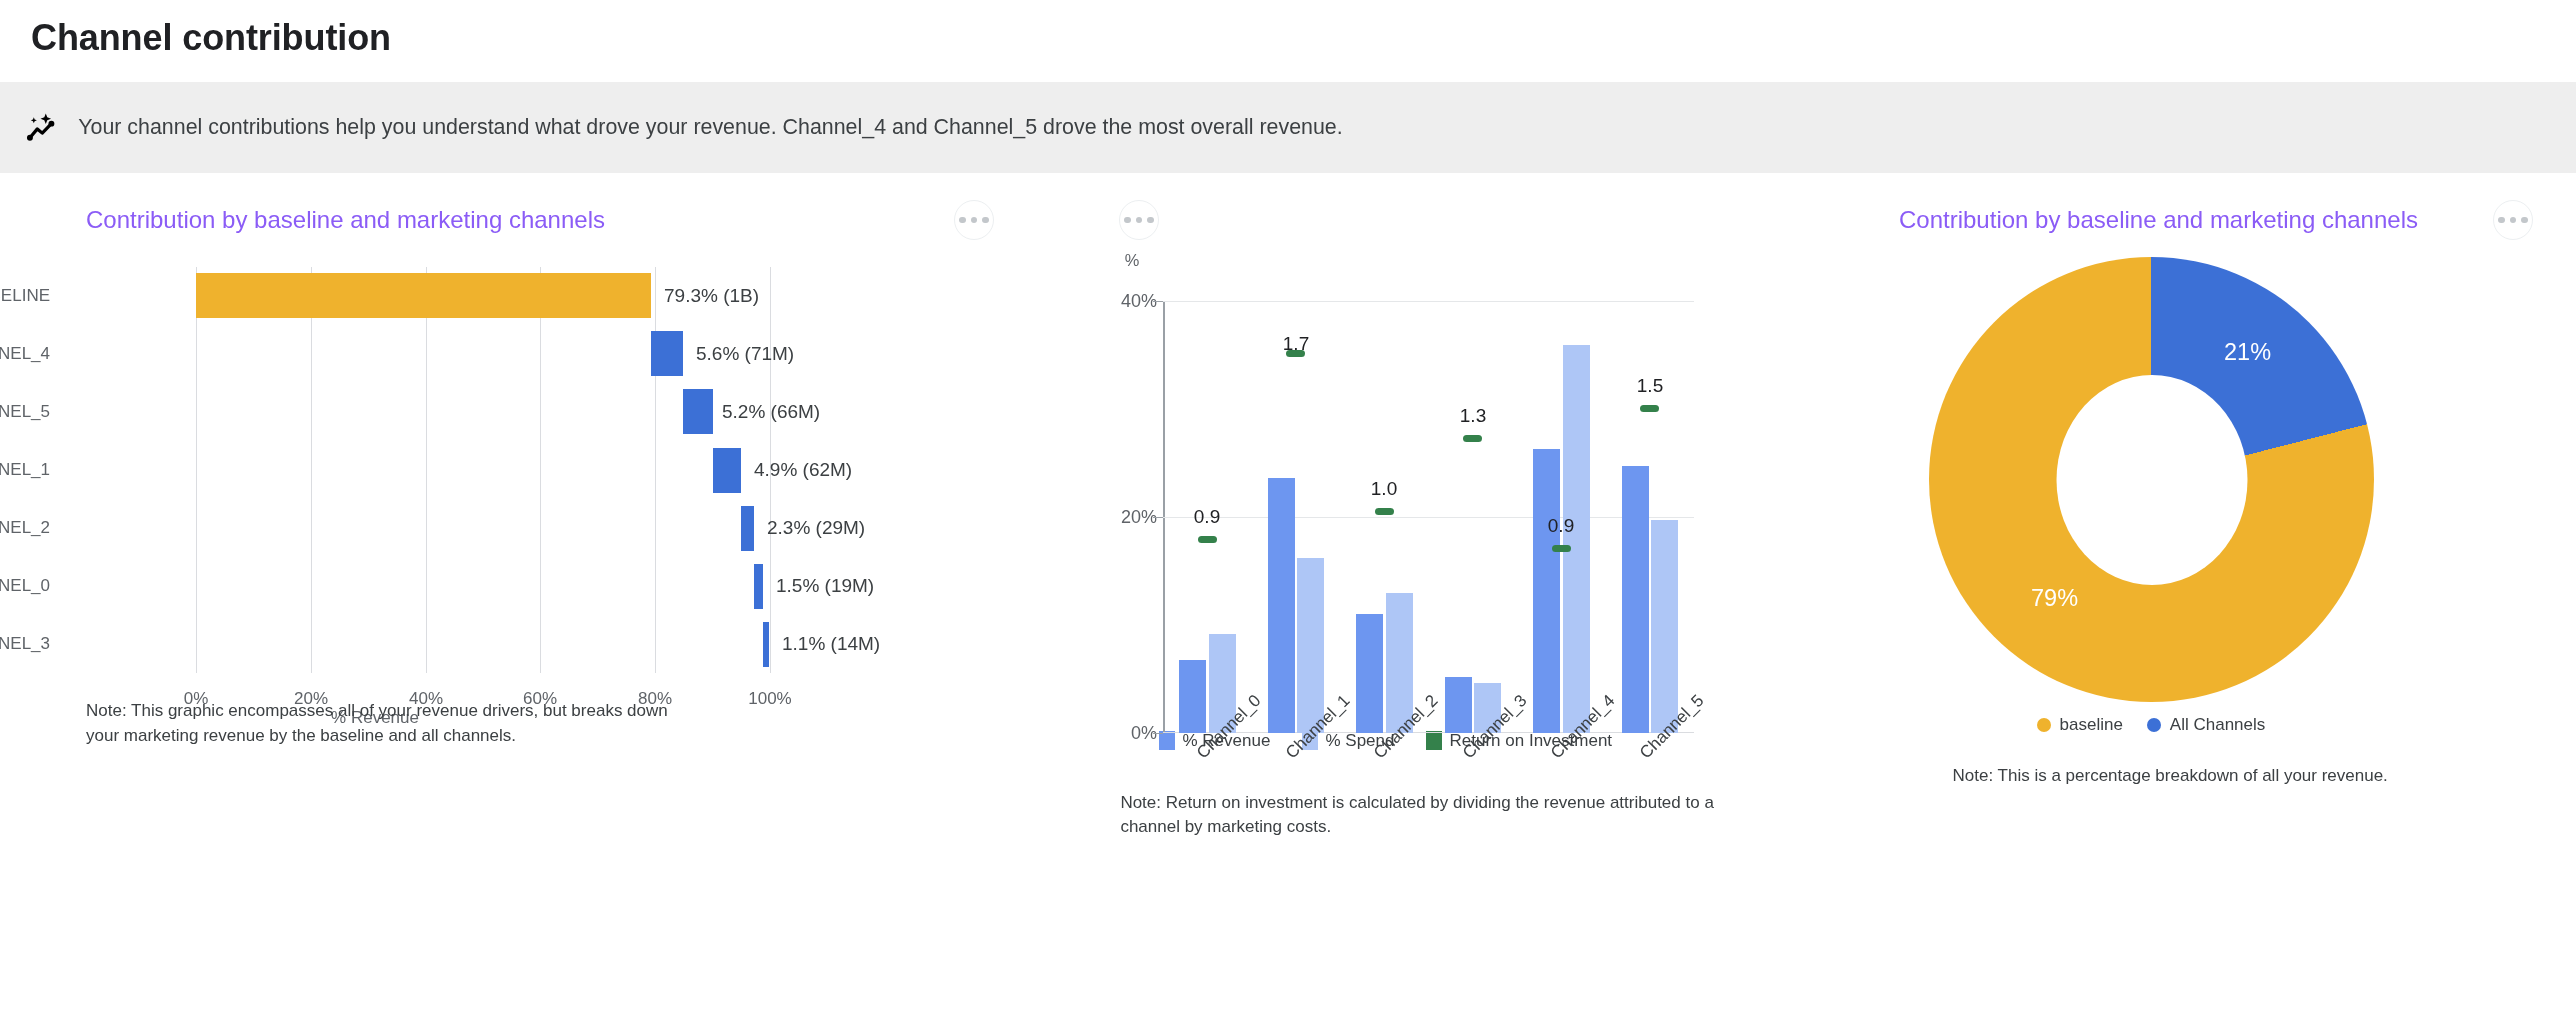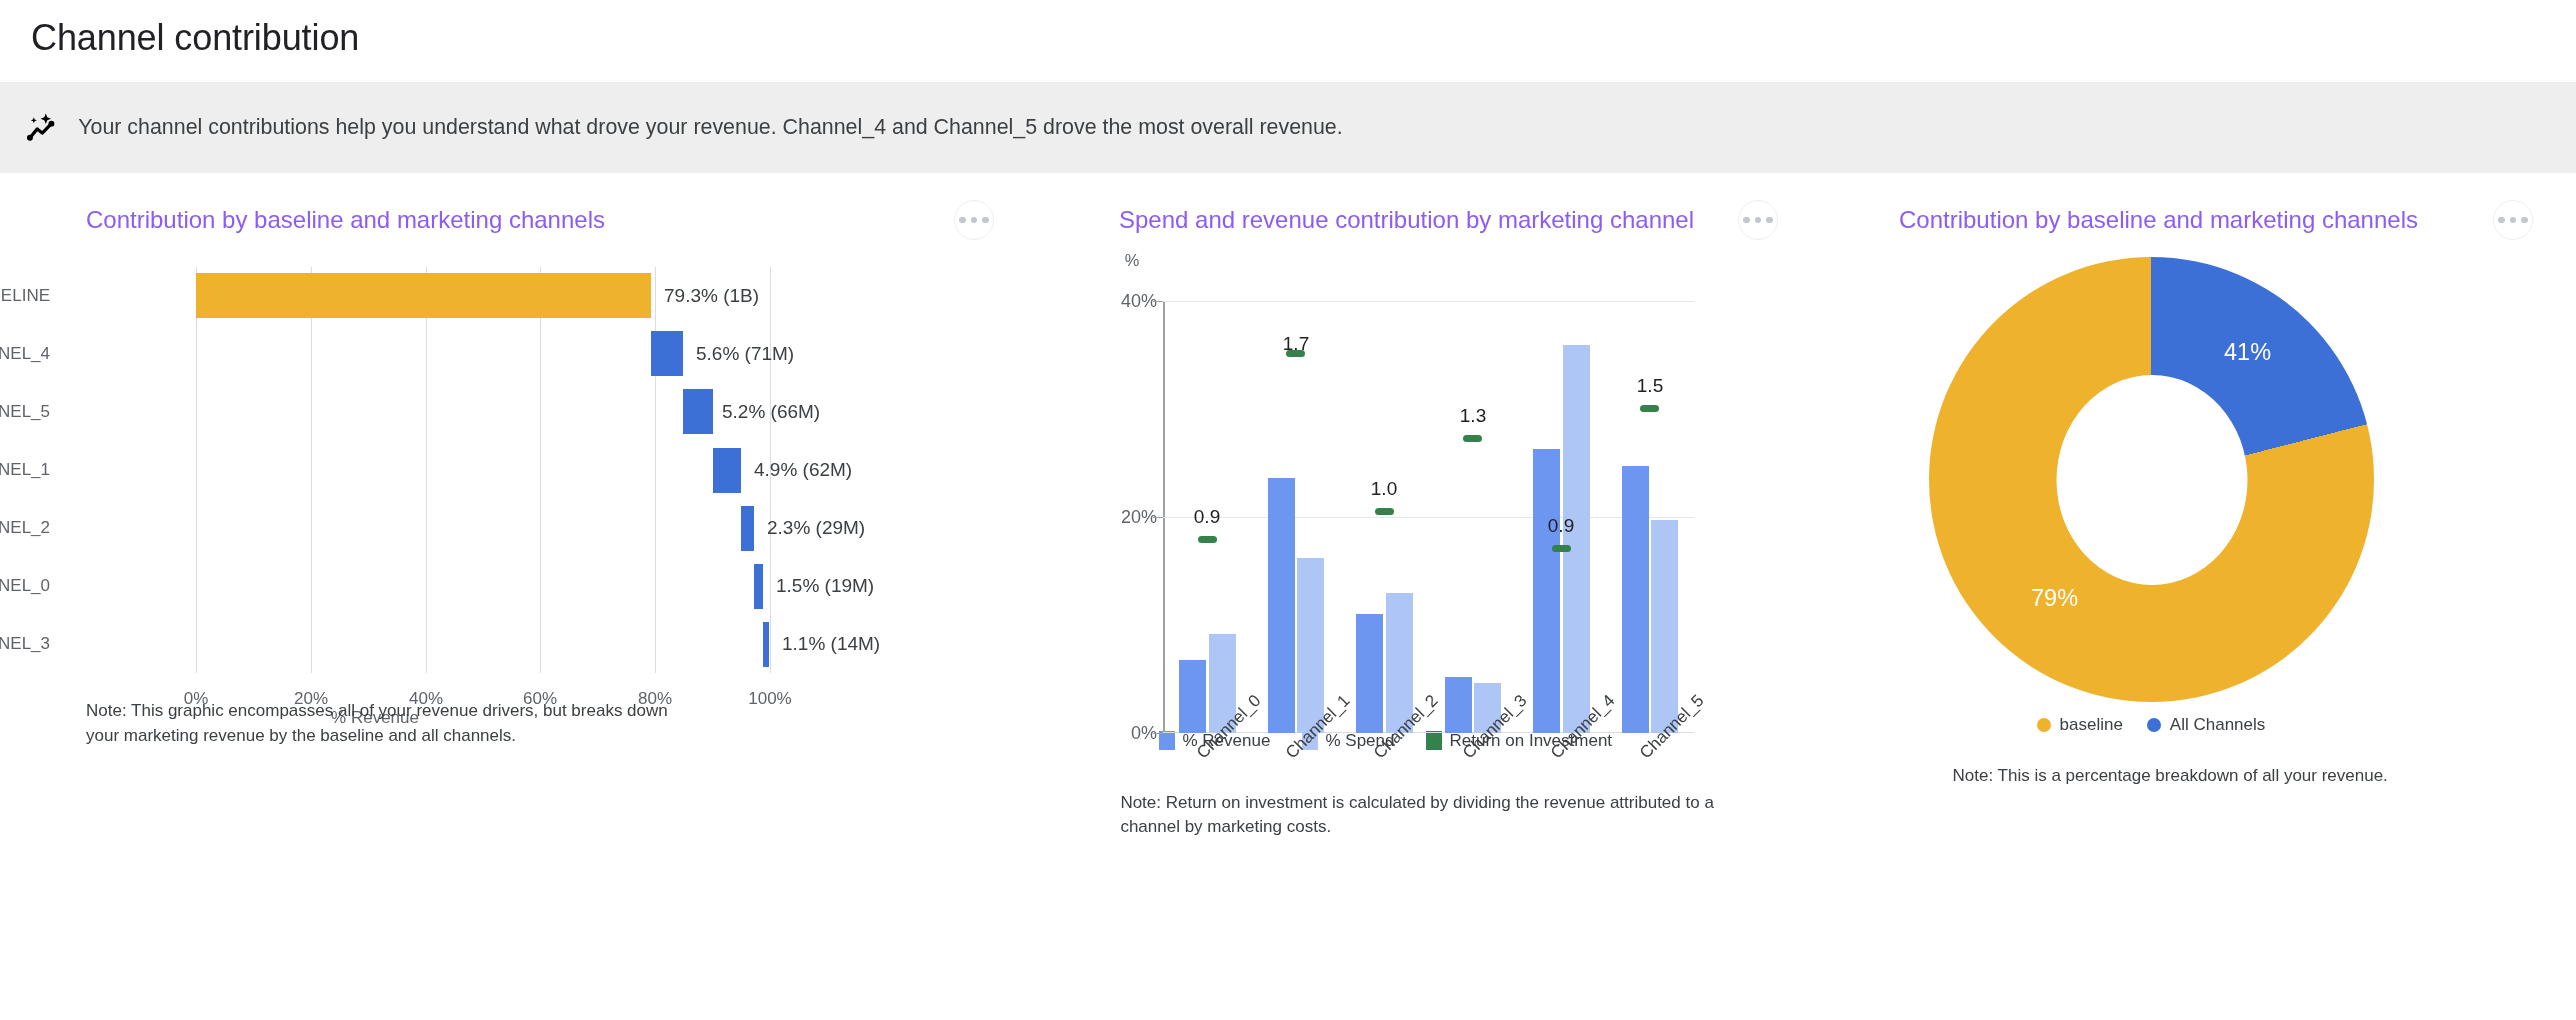--- a/index.html
+++ b/index.html
@@ -9,21 +9,21 @@
     height: 1021px;
     background: #ffffff;
     font-family: "Liberation Sans", sans-serif;
     color: #3c4043;
     overflow: hidden;
   }
 
   
   #page-title {
     font-size: 36px;
-    font-weight: 400;
+    font-weight: 700;
     color: #202124;
     padding: 17px 8px 0 31px;
     letter-spacing: -0.1px;
   }
 
   
   #insight-banner {
     margin-top: 23px;
     width: 100%;
     height: 91px;
@@ -307,21 +307,20 @@
           <div class="wf-vlabel" style="left: 586px; top: 377px;">1.1% (14M)</div>
         </div>
       <div id="wf-xaxis-label">% Revenue</div>
     </div>
 
     <div class="note" id="note-1">Note: This graphic encompasses all of your revenue drivers, but breaks down your marketing revenue by the baseline and all channels.</div>
   </div>
 
   <div class="panel panel-2">
     <div class="panel-head">
-      <div class="panel-title">Spend and revenue contribution by marketing channel</div>
       <div class="kebab-btn">
         <span></span>
         <span></span>
         <span></span>
       </div>
     </div>
 
     <div id="gb-unit">%</div>
 
     <div id="gb-wrap">
@@ -393,21 +392,21 @@
       <div class="kebab-btn">
         <span></span>
         <span></span>
         <span></span>
       </div>
     </div>
 
     <div id="donut-wrap">
       <div id="donut" style="background: conic-gradient(rgb(60, 112, 214) 0deg, rgb(60, 112, 214) 75.6deg, rgb(239, 178, 45) 75.6deg, rgb(239, 178, 45) 360deg);">
         <div id="donut-hole"></div>
-      <div class="donut-label" style="left: 295px; top: 82px;">41%</div>
+      <div class="donut-label" style="left: 295px; top: 82px;">21%</div>
           <div class="donut-label" style="left: 102px; top: 316px; margin-top: 12px;">79%</div>
         </div>
       <div id="donut-legend">
           <div class="dl-item">
             <span class="dl-dot" style="background: rgb(239, 178, 45);"></span>
             <span>baseline</span>
           </div>
           <div class="dl-item">
             <span class="dl-dot" style="background: rgb(60, 112, 214);"></span>
             <span>All Channels</span>

